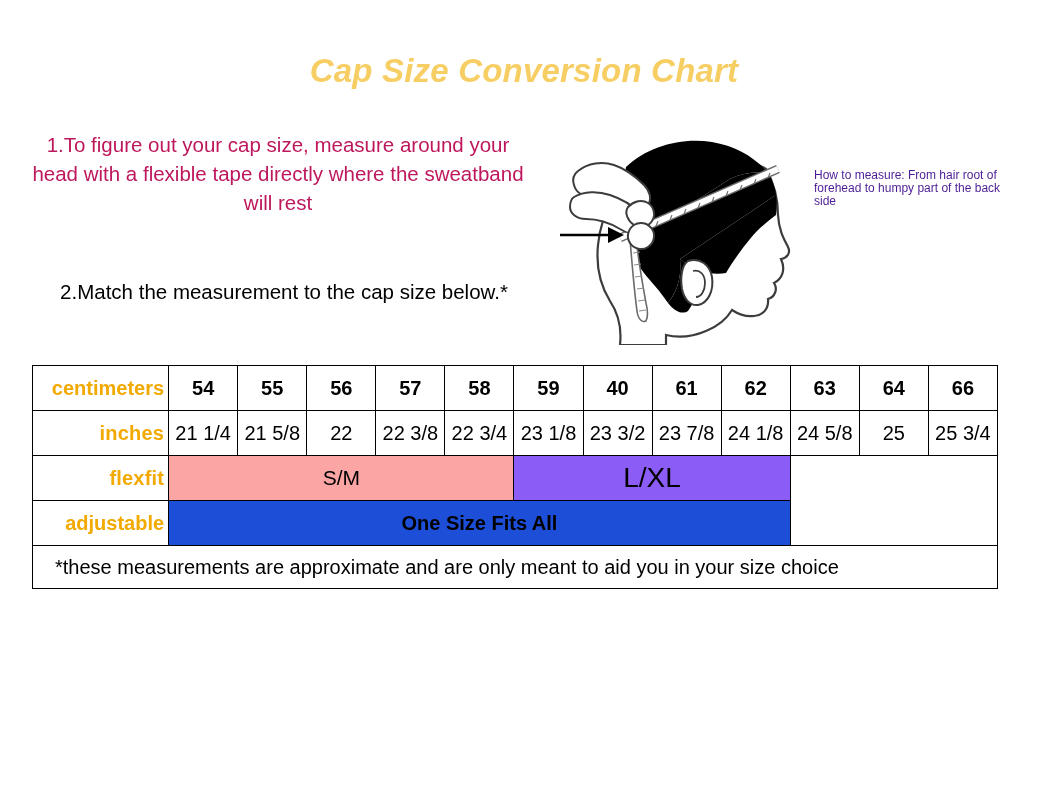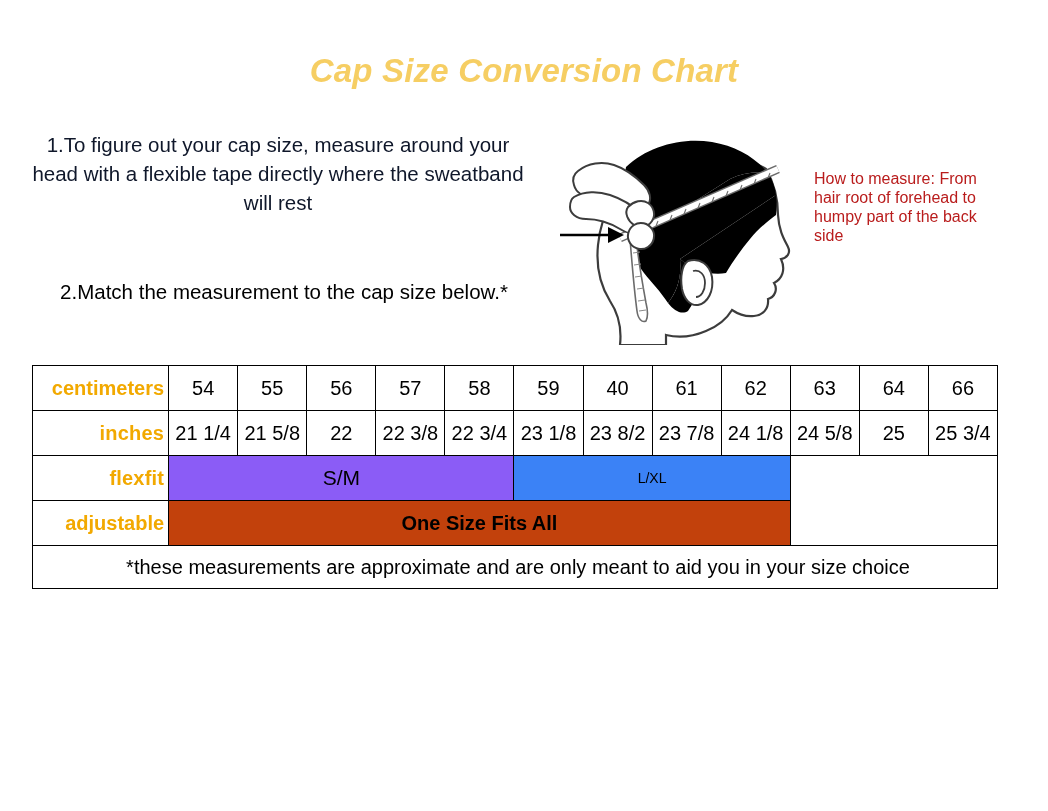--- a/index.html
+++ b/index.html
@@ -32,21 +32,21 @@
 
   
   .instruction-1 {
     position: absolute;
     left: 28px;
     top: 130px;
     width: 500px;
     text-align: center;
     font-size: 20.5px;
     line-height: 29px;
-    color: #0f172a;
+    color: #be185d;
   }
   .instruction-2 {
     position: absolute;
     left: 34px;
     top: 277px;
     width: 500px;
     text-align: center;
     font-size: 20.5px;
     line-height: 29px;
     color: #000;
@@ -60,23 +60,23 @@
     width: 250px;
     height: 232px;
   }
   .illustration svg { display: block; }
 
   .measure-note {
     position: absolute;
     left: 814px;
     top: 169px;
     width: 190px;
-    font-size: 16px;
-    line-height: 19px;
-    color: #b91c1c;
+    font-size: 12px;
+    line-height: 13px;
+    color: #4c1d95;
   }
 
   
   .size-table {
     position: absolute;
     left: 32px;
     top: 365px;
     width: 966px;
     border-collapse: collapse;
     table-layout: fixed;
@@ -96,50 +96,50 @@
     padding-right: 4px !important;
     font-weight: bold;
     color: #F2A900;
     font-size: 18.5px;
     letter-spacing: 0.2px;
     white-space: nowrap;
   }
   .row-label.wide-label {
     letter-spacing: 0px;
   }
-  .cm-cell { font-size: 21px; }
+  .cm-cell { font-size: 21px; font-weight: bold; }
   .in-cell { font-size: 20px; margin-top: 23px; }
   .ft-cell { font-size: 20px; }
 
   td.swatch-sm {
-    background: #8b5cf6;
+    background: #fca5a5;
     font-size: 21px;
     border: 1px solid #000000;
   }
   td.swatch-lxl {
-    background: #3b82f6;
-    font-size: 14px;
+    background: #8b5cf6;
+    font-size: 28px;
     border: 1px solid #000000;
   }
   td.swatch-osfa {
-    background: #c2410c;
+    background: #1d4ed8;
     font-size: 20px;
     font-weight: bold;
     border: 1px solid #000000;
   }
   td.blank-cell {
     border: none;
     background: #ffffff;
   }
   td.blank-cell.edge-right {
     border-right: 1px solid #000000;
   }
   td.footnote-cell {
-    text-align: center;
-    padding-left: 6px;
+    text-align: left;
+    padding-left: 22px;
     font-size: 20px;
     height: 42px;
   }
 </style>
 </head>
 <body>
 
 <div class="page-title">Cap Size Conversion Chart</div>
 
 <div class="instruction-1">1.To figure out your cap size, measure around your head with a flexible tape directly where the sweatband will rest</div>
@@ -263,21 +263,21 @@
     </tr>
 
     <tr>
       <td class="row-label">inches</td>
       <td class="in-cell">21 1/4</td>
       <td class="in-cell">21 5/8</td>
       <td class="in-cell">22</td>
       <td class="in-cell">22 3/8</td>
       <td class="in-cell">22 3/4</td>
       <td class="in-cell">23 1/8</td>
-      <td class="in-cell">23 8/2</td>
+      <td class="in-cell">23 3/2</td>
       <td class="in-cell">23 7/8</td>
       <td class="in-cell">24 1/8</td>
       <td class="in-cell">24 5/8</td>
       <td class="in-cell">25</td>
       <td class="in-cell">25 3/4</td>
     </tr>
 
 
     <tr>
       <td class="row-label">flexfit</td>

